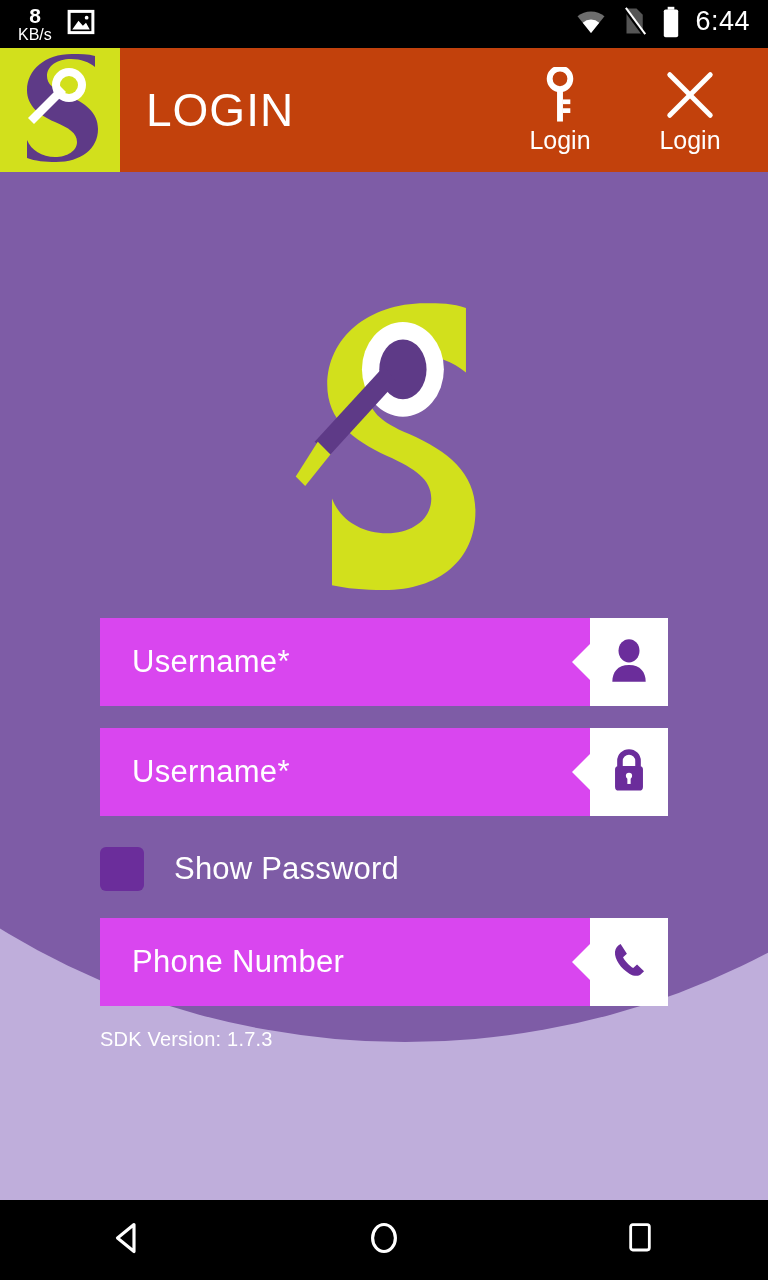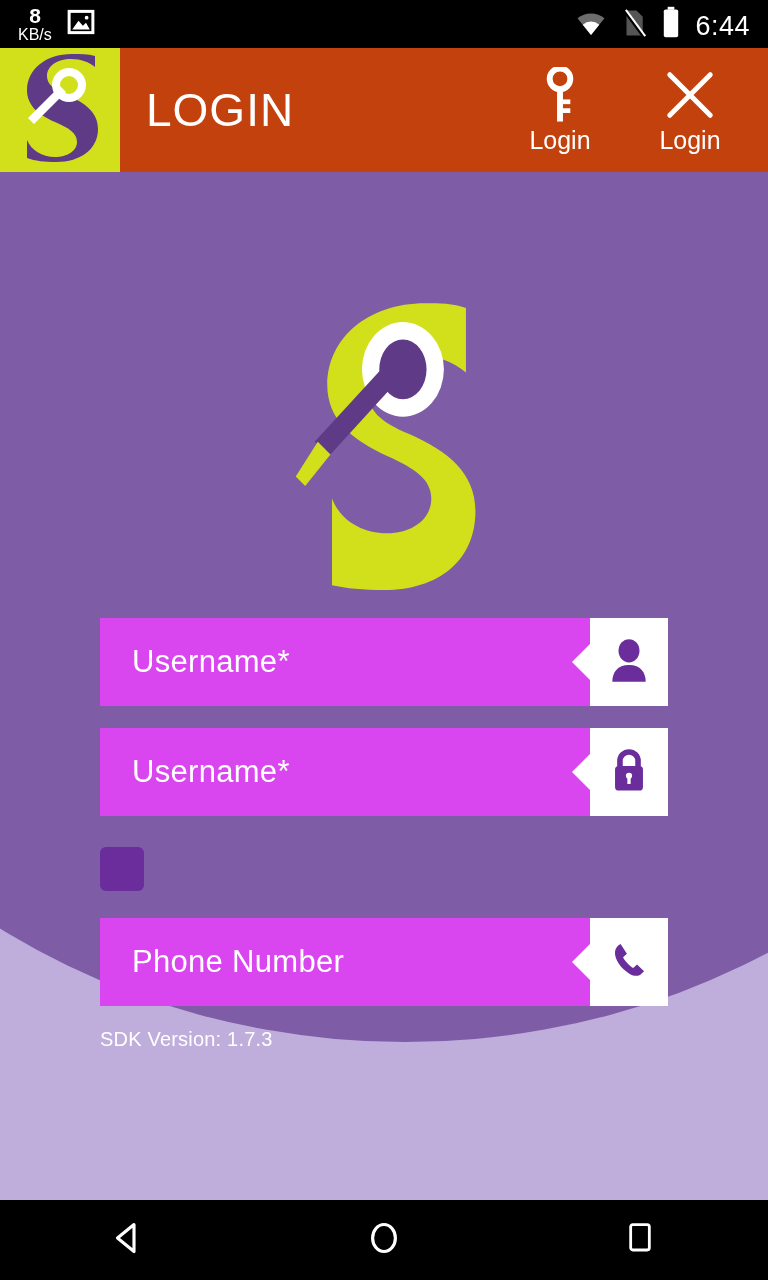--- a/index.html
+++ b/index.html
@@ -26,21 +26,21 @@
   .status-left { display:flex; align-items:center; gap:14px; }
   .netspeed {
     display:flex; flex-direction:column;
     align-items:center; justify-content:center;
     color:#fff; line-height:1;
   }
   .netspeed .num { font-size:21px; font-weight:bold; letter-spacing:-0.5px; }
   .netspeed .unit { font-size:16px; font-weight:normal; margin-top:1px; }
   .status-right {
     margin-left:auto;
-    display:flex; align-items:flex-end; gap:14px;
+    display:flex; align-items:flex-start; gap:14px;
   }
   .clock { color:#fff; font-size:27px; letter-spacing:0.5px; }
 
   
   .app-bar {
     position:absolute; left:0; top:48px;
     width:768px; height:124px;
     background:#c2410c;
     display:flex; align-items:center;
   }
@@ -319,20 +319,21 @@
               <rect x="3.5" y="11.5" width="17" height="15" rx="2.2" fill="#6B2D9B"></rect>
               <circle cx="12" cy="17.5" r="1.9" fill="#ffffff"></circle>
               <rect x="11" y="18" width="2" height="4.5" fill="#ffffff"></rect>
             </svg>
           </span>
         </div>
       </div>
 
       <div class="checkbox-row">
         <div class="checkbox"></div>
+        <span class="checkbox-label">Show Password</span>
       </div>
 
       <div class="field-row">
         <div class="field-box">
           <span class="field-placeholder">Phone Number</span>
         </div>
         <div class="field-icon-box">
           <span>
             <svg width="42" height="44" viewBox="0 0 24 24">
               <path d="M7.2 2.8 C5.6 3.6 4.2 5.2 4 7.3 C3.6 11.8 7.6 17 12.2 19.8

